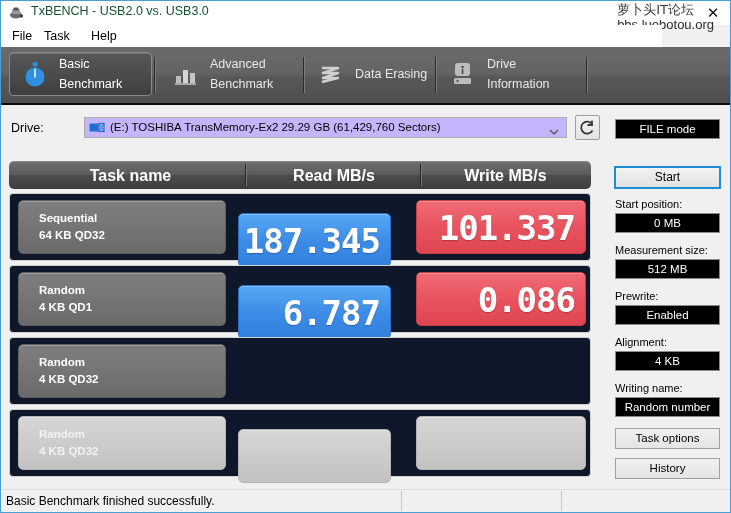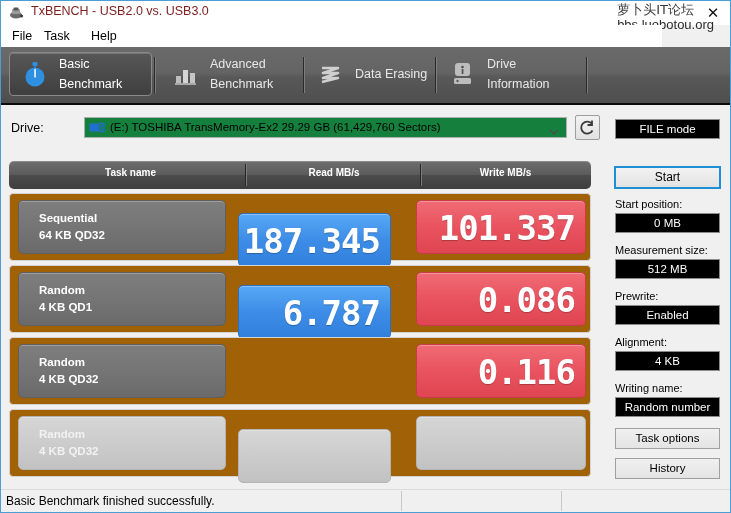--- a/index.html
+++ b/index.html
@@ -25,21 +25,21 @@
     position: absolute; left: 0; top: 0;
     width: 729px; height: 24px;
     background: #ffffff;
   }
   .title-icon {
     position: absolute; left: 8px; top: 5px;
     width: 16px; height: 14px;
   }
   .title-text {
     position: absolute; left: 30px; top: 3px;
-    font-size: 12.5px; color: #7f1d1d;
+    font-size: 12.5px; color: #14532d;
     white-space: nowrap;
   }
   .close-btn {
     position: absolute; right: 6px; top: 2px;
     width: 22px; height: 20px;
     font-size: 15px; color: #111;
     text-align: center; line-height: 20px;
     font-family: "DejaVu Sans", sans-serif;
   }
   .watermark {
@@ -122,21 +122,21 @@
 
   
   .drive-label {
     position: absolute; left: 10px; top: 120px;
     font-size: 12.5px; color: #000;
   }
   .drive-combo {
     position: absolute; left: 83px; top: 116px;
     width: 483px; height: 21px;
     box-sizing: border-box;
-    background: #15803d;
+    background: #c4b5fd;
     border: 1px solid #adadad;
   }
   .drive-combo-icon {
     position: absolute; left: 4px; top: 3px;
     width: 16px; height: 14px;
   }
   .drive-combo-text {
     position: absolute; left: 25px; top: 3px;
     font-size: 11.5px; color: #000;
     white-space: nowrap;
@@ -161,41 +161,41 @@
   }
   .col-header {
     position: relative;
     width: 582px; height: 28px;
     border-radius: 5px;
     background: linear-gradient(to bottom, #6e6e6e 0%, #5c5c5c 48%, #4b4b4b 52%, #3e3e3e 100%);
     box-shadow: inset 0 1px 0 rgba(255,255,255,0.2);
   }
   .col-header .ch {
     position: absolute; top: 6px;
-    font-size: 10px; font-weight: bold;
+    font-size: 16px; font-weight: bold;
     color: #ffffff; text-align: center;
   }
   .ch-task { left: 8px; width: 227px; }
   .ch-read { left: 240px; width: 170px; }
   .ch-write { left: 415px; width: 163px; }
   .ch-div {
     position: absolute; top: 3px;
     width: 1px; height: 22px;
     background: #262626;
     border-right: 1px solid #7b7b7b;
   }
   .chd1 { left: 236px; }
   .chd2 { left: 411px; }
 
   .row {
     position: relative;
     width: 582px; height: 68px;
     margin-top: 4px;
     box-sizing: border-box;
-    background: #a16207;
+    background: #0f172a;
     border: 1px solid #d3d3d3;
     border-radius: 4px;
   }
   .cell {
     position: absolute; top: 6px;
     height: 54px;
     box-sizing: border-box;
     border-radius: 5px;
   }
   .cell-task {
@@ -441,23 +441,20 @@
       <div class="cell cell-write">
         <div class="value">0.086</div>
       </div>
     </div>
 
     <div class="row">
       <div class="cell cell-task">
         <div class="t1">Random</div>
         <div class="t2">4 KB QD32</div>
       </div>
-      <div class="cell cell-write">
-        <div class="value">0.116</div>
-      </div>
     </div>
 
     <div class="row disabled">
       <div class="cell cell-task">
         <div class="t1">Random</div>
         <div class="t2">4 KB QD32</div>
       </div>
       <div class="cell cell-read">
         <div class="value"></div>
       </div>

